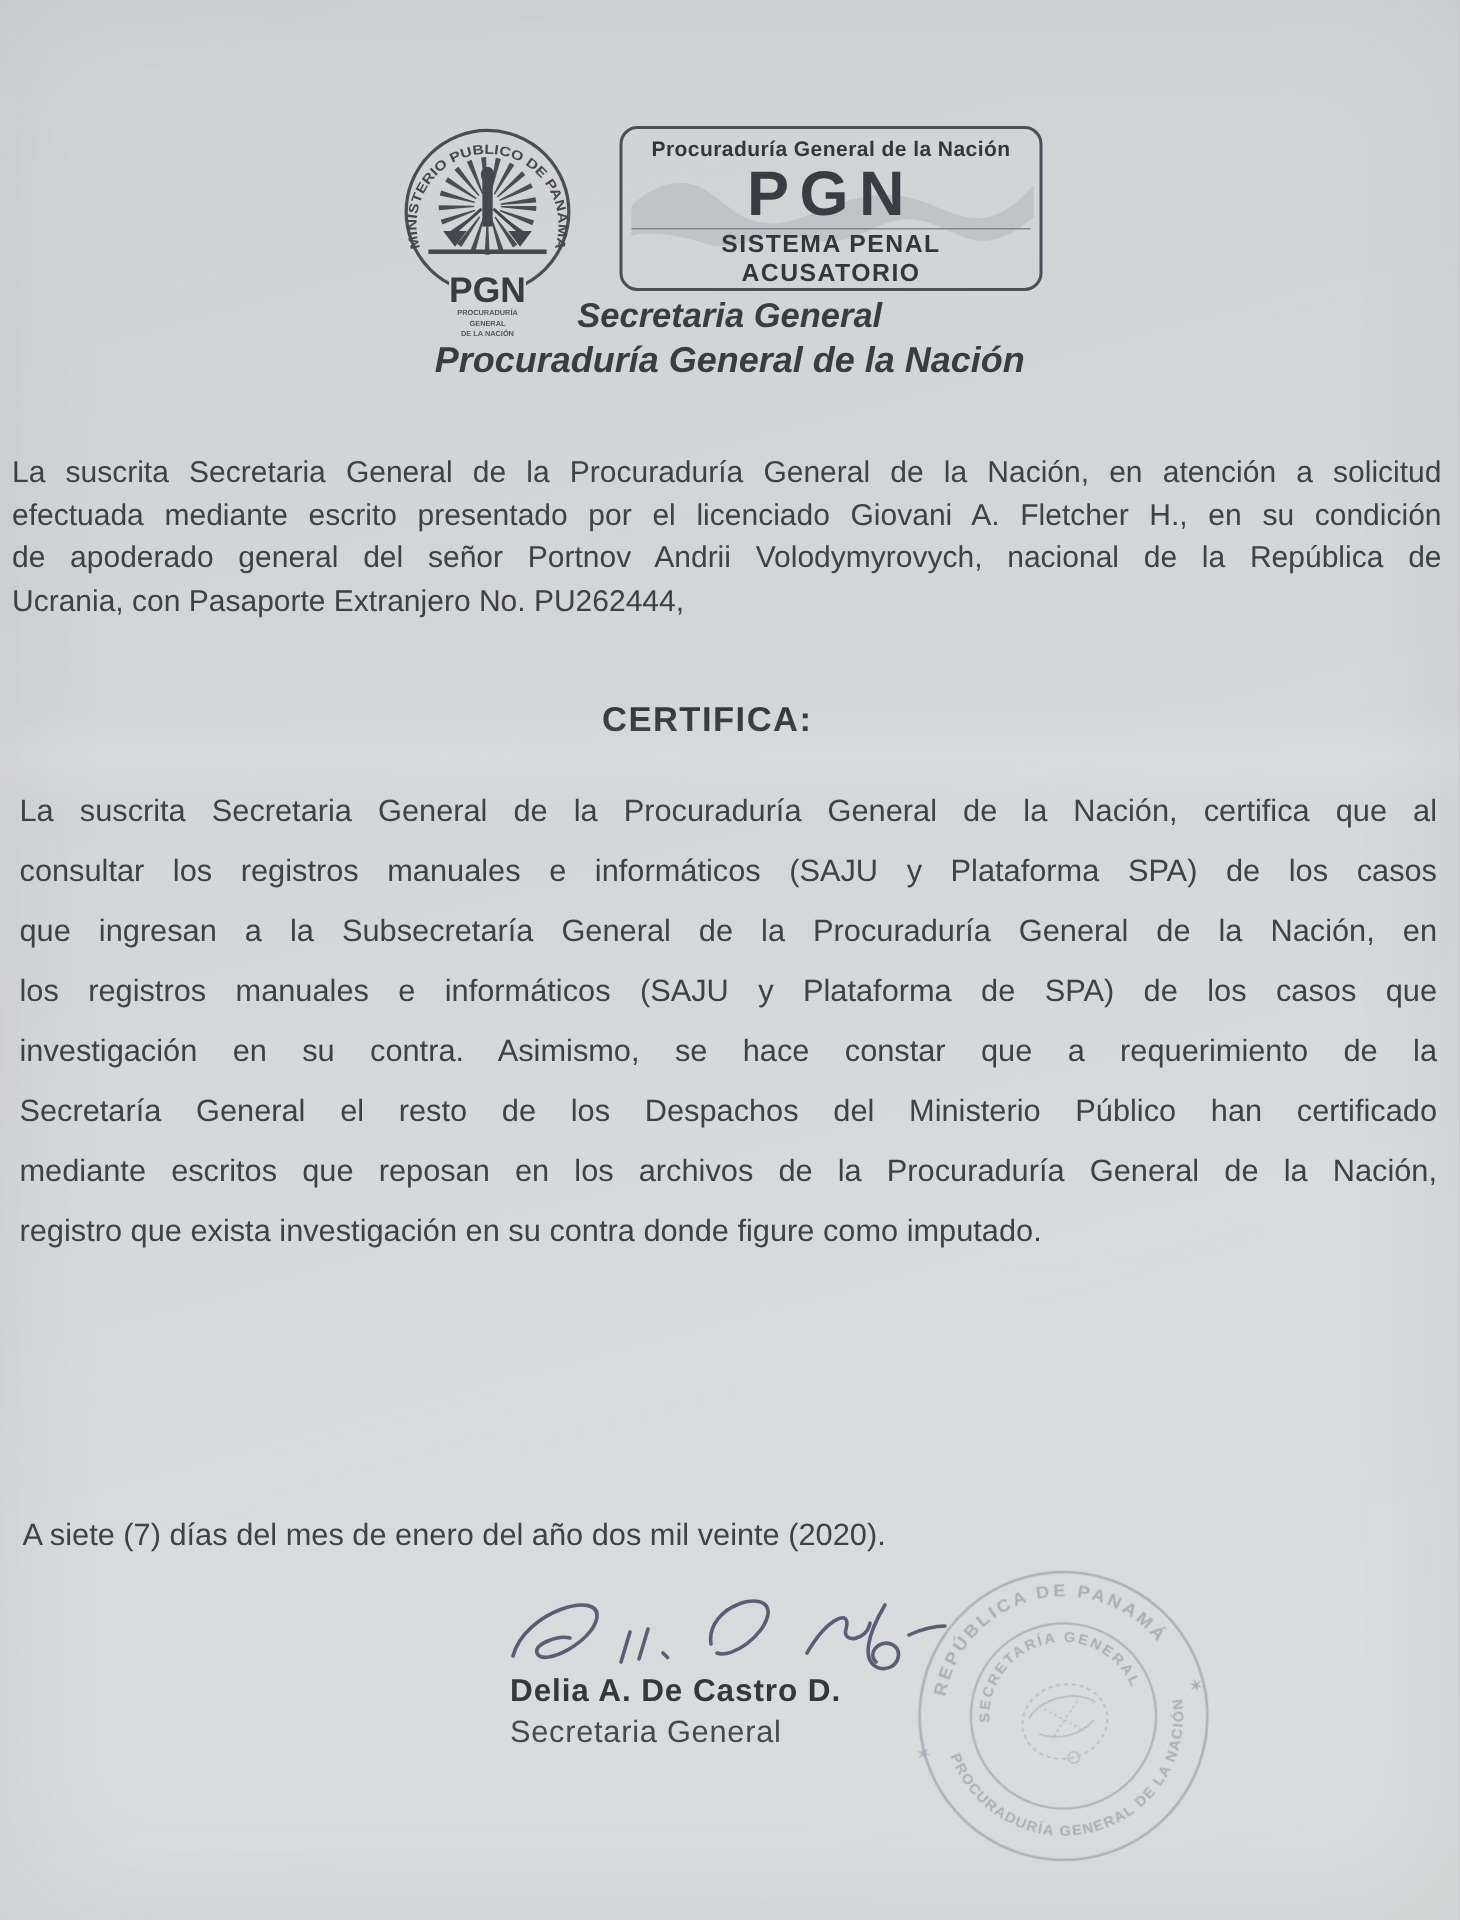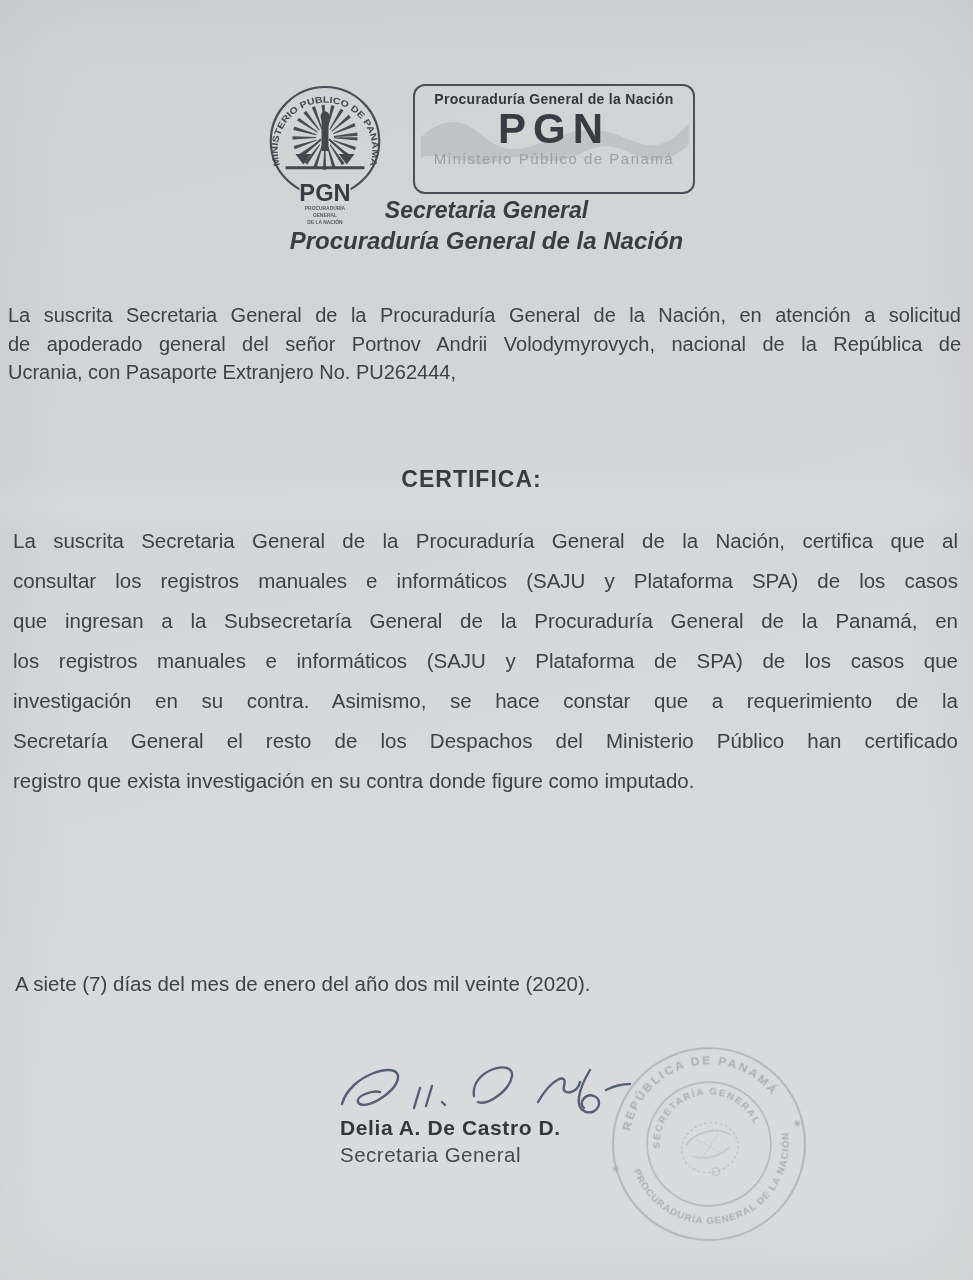--- a/index.html
+++ b/index.html
@@ -38,21 +38,21 @@
   
   .para{position:absolute;color:#3f4147;}
   .p-intro{left:8px;top:301px;width:953px;font-size:20px;line-height:28.5px;}
   .p-body {left:13px;top:521px;width:945px;font-size:20.5px;line-height:40px;}
   .jline{text-align:justify;text-align-last:justify;white-space:normal;}
   .jline.last{text-align-last:left;}
   .certifica{
     position:absolute;left:0;top:466px;width:943px;text-align:center;
     font-weight:bold;font-size:23px;letter-spacing:1px;color:#35373d;
   }
-  .dateline{position:absolute;left:15px;top:972px;font-size:20.5px;color:#3f4147;}
+  .dateline{position:absolute;left:15px;top:1012px;font-size:20.5px;color:#3f4147;}
   
   .stamp{position:absolute;left:590px;top:1030px;width:238px;height:228px;opacity:.85;transform:rotate(-14deg);}
   .sig-scribble{position:absolute;left:328px;top:1056px;width:305px;height:70px;}
   .sig-block{position:absolute;left:340px;top:1116px;width:290px;text-align:left;}
   .sig-name{font-weight:bold;font-size:21px;letter-spacing:.6px;color:#35373d;}
   .sig-title{font-size:20.5px;letter-spacing:.5px;color:#47494f;margin-top:3px;}
 </style>
 </head>
 <body>
 
@@ -94,44 +94,47 @@
   <div class="pgn-box">
     <svg class="map" viewBox="0 0 280 96" preserveAspectRatio="none">
       <path d="M6,44 C18,30 36,22 52,30 C66,37 74,52 92,56 C110,60 124,50 140,44
                C160,36 180,32 200,40 C216,46 230,56 246,52 C260,48 270,36 276,28
                L276,52 C264,64 248,74 232,68 C216,62 204,52 188,54 C172,56 160,68 144,70
                C128,72 114,64 100,66 C86,68 72,78 56,72 C40,66 18,62 6,66 Z" fill="#b2b5ba" opacity="0.55"></path>
     </svg>
     <div class="inner">
       <div class="title">Procuraduría General de la Nación</div>
       <div class="acronym">PGN</div>
+      <div class="sistema">SISTEMA PENAL ACUSATORIO</div>
       <div class="ministerio">Ministerio Público de Panamá</div>
     </div>
   </div>
 
   <div class="subheader">
     <div class="l1">Secretaria General</div>
     <div class="l2">Procuraduría General de la Nación</div>
   </div>
 
   <div class="para p-intro">
       <div class="jline">La suscrita Secretaria General de la Procuraduría General de la Nación, en atención a solicitud</div>
+      <div class="jline">efectuada mediante escrito presentado por el licenciado Giovani A. Fletcher H., en su condición</div>
       <div class="jline">de apoderado general del señor Portnov Andrii Volodymyrovych, nacional de la República de</div>
       <div class="jline last">Ucrania, con Pasaporte Extranjero No. PU262444,</div>
     </div>
 
   <div class="certifica">CERTIFICA:</div>
 
   <div class="para p-body">
       <div class="jline">La suscrita Secretaria General de la Procuraduría General de la Nación, certifica que al</div>
       <div class="jline">consultar los registros manuales e informáticos (SAJU y Plataforma SPA) de los casos</div>
-      <div class="jline">que ingresan a la Subsecretaría General de la Procuraduría General de la Panamá, en</div>
+      <div class="jline">que ingresan a la Subsecretaría General de la Procuraduría General de la Nación, en</div>
       <div class="jline">los registros manuales e informáticos (SAJU y Plataforma de SPA) de los casos que</div>
       <div class="jline">investigación en su contra. Asimismo, se hace constar que a requerimiento de la</div>
       <div class="jline">Secretaría General el resto de los Despachos del Ministerio Público han certificado</div>
+      <div class="jline">mediante escritos que reposan en los archivos de la Procuraduría General de la Nación,</div>
       <div class="jline last">registro que exista investigación en su contra donde figure como imputado.</div>
     </div>
 
   <div class="dateline">A siete (7) días del mes de enero del año dos mil veinte (2020).</div>
 
   <svg class="stamp" viewBox="0 0 240 240">
     <defs>
         <filter id="soft">
           <feGaussianBlur stdDeviation="0.45"></feGaussianBlur>
         </filter>

